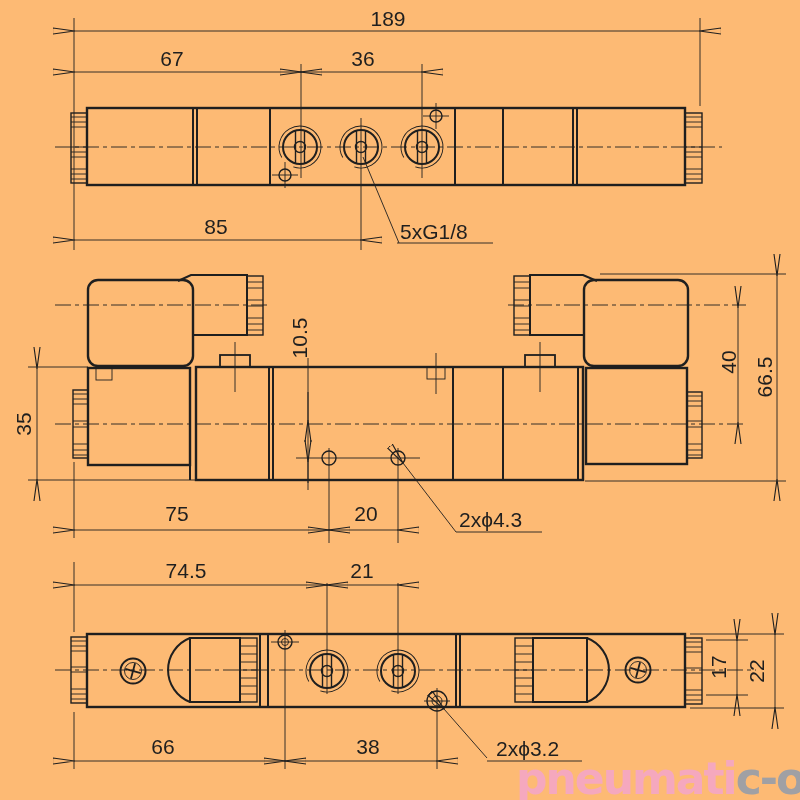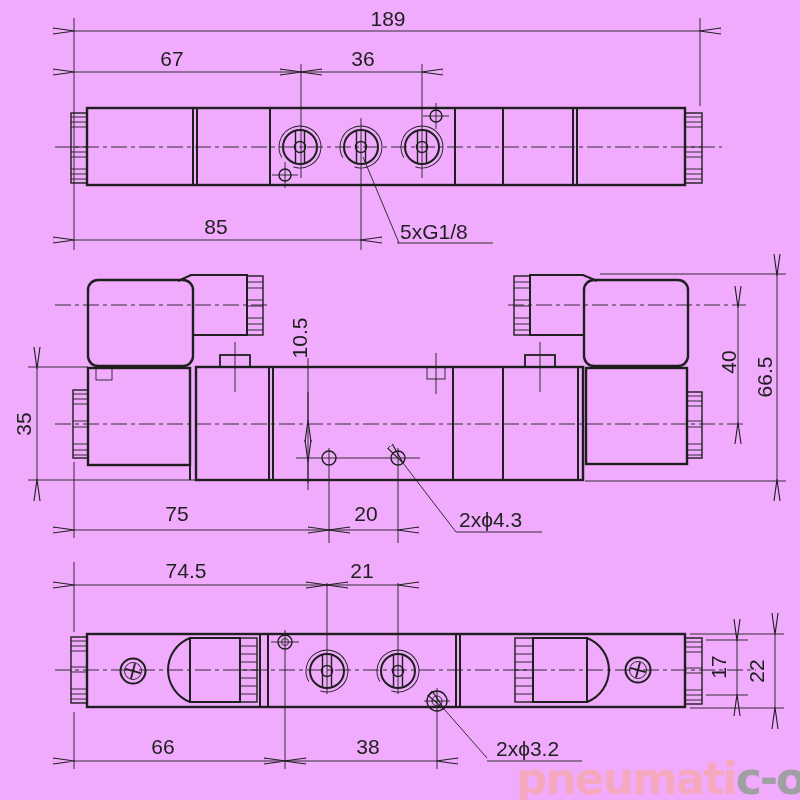--- a/index.html
+++ b/index.html
@@ -1,16 +1,16 @@
 <!DOCTYPE html>
 <html><head>
 <meta charset="utf-8">
 <style>
   html,body{margin:0;padding:0;background:#ffffff;}
-  .page{position:relative;width:800px;height:800px;background:#f0abfc;overflow:hidden;}
+  .page{position:relative;width:800px;height:800px;background:#fdba74;overflow:hidden;}
   svg line,svg rect,svg circle,svg path,svg polyline{stroke:#1f1f1f;fill:none;stroke-linecap:butt;}
   .s24{stroke-width:2.4px;}
   .s2{stroke-width:2px;}
   .s18{stroke-width:1.8px;}
   .s16{stroke-width:1.4px;}
   .thin{stroke-width:0.9px;}
   .cl{stroke-width:0.9px;stroke-dasharray:16 4 4 4;}
   .dim{stroke-width:0.9px;}
   .arc{stroke-width:0.9px;stroke-dasharray:116 16;}
   text{font-family:"Liberation Sans",sans-serif;font-size:21px;fill:#1f1f1f;stroke:none;}

